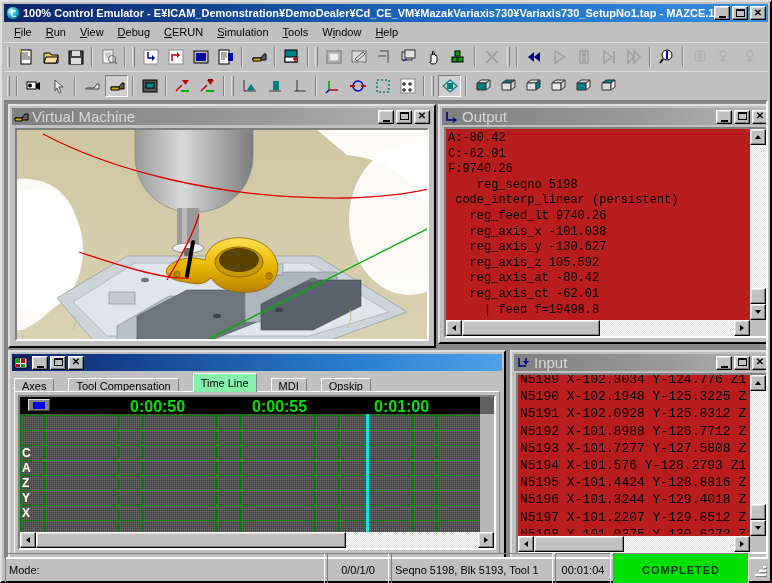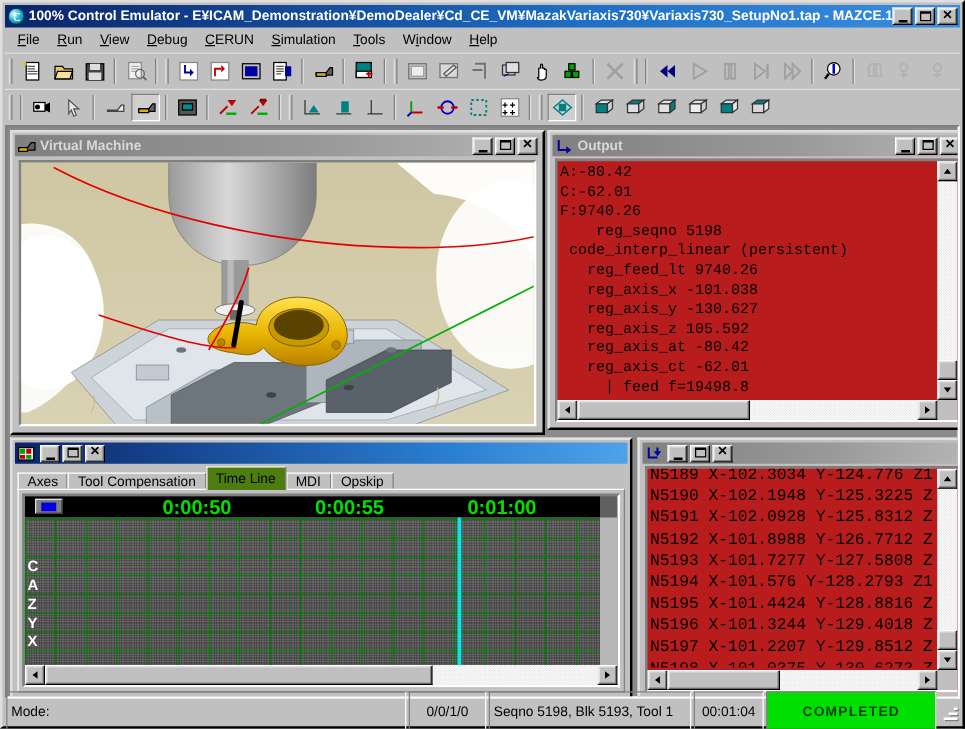--- a/index.html
+++ b/index.html
@@ -105,21 +105,21 @@
   
   .cwin{position:absolute;background:#c0c0c0;
     border:2px solid;border-color:#dfdfdf #000 #000 #dfdfdf;
     box-sizing:border-box;}
   .ctitle{
     position:absolute;left:2px;top:2px;right:2px;height:17px;
     display:flex;align-items:center;
   }
   .ctitle.active{background:linear-gradient(90deg,#0a246a 0%,#2a7ed0 70%,#4fa2e8 100%);}
   .ctitle.inactive{background:linear-gradient(90deg,#808080 0%,#9a9a9a 60%,#b4b4b4 100%);}
-  .ctitle .ctext{font-size:11px;font-weight:bold;white-space:nowrap;flex:1 1 auto;overflow:hidden;}
+  .ctitle .ctext{font-size:15px;font-weight:normal;white-space:nowrap;flex:1 1 auto;overflow:hidden;}
   .ctitle.active .ctext{color:#fff;}
   .ctitle.inactive .ctext{color:#d8d8d8;}
   .cicon{width:15px;height:14px;margin:0 3px 0 2px;flex:0 0 auto;}
 
   
   #vmwin{left:2px;top:2px;width:428px;height:244px;}
   .vmbody{
     position:absolute;left:5px;top:22px;right:5px;bottom:5px;
     border:2px solid;border-color:#808080 #fff #fff #808080;
     box-sizing:border-box;background:#cfc8a8;overflow:hidden;
@@ -170,28 +170,28 @@
   .a-rt{border-top:3px solid transparent;border-bottom:3px solid transparent;border-left:4px solid #000;}
   .corner{position:absolute;right:0;bottom:0;width:16px;height:16px;background:#c0c0c0;}
 
   
   #ctrlwin{left:2px;top:248px;width:498px;height:210px;}
   .tabstrip{
     position:absolute;left:4px;top:21px;right:4px;height:19px;
     display:flex;align-items:flex-end;
   }
   .tab{
-    height:16px;padding:0 7px;margin-right:0;background:#c0c0c0;
+    height:16px;padding:0 7px;margin-right:14px;background:#c0c0c0;
     border:1px solid;border-color:#fff #808080 #c0c0c0 #fff;
     border-bottom:none;box-sizing:border-box;
     font-size:11px;line-height:15px;color:#000;white-space:nowrap;
     position:relative;top:2px;
   }
   .tab.active{
-    height:19px;top:0;background:#4d7c0f;font-weight:normal;
+    height:19px;top:0;background:#86efac;font-weight:normal;
     border-color:#fff #808080 #d4d0c8 #fff;line-height:18px;
     z-index:3;
   }
   .tabcontent{
     position:absolute;left:4px;top:39px;right:4px;bottom:4px;
     background:#c0c0c0;border:1px solid;border-color:#fff #808080 #808080 #fff;
     box-sizing:border-box;
   }
   .tlpane{
     position:absolute;left:3px;top:3px;right:3px;bottom:3px;
@@ -876,20 +876,21 @@
 
     <div class="cwin" id="inpwin">
       <div class="ctitle inactive">
         <span class="cicon">
           <svg width="15" height="14">
               <path d="M3 2v8h7" stroke="#0000a0" stroke-width="1.6" fill="none"></path>
               <path d="M10 2l0 6" stroke="#0000a0" stroke-width="1.6"></path>
               <path d="M7 5l3 4 3-4z" fill="#0000a0"></path>
             </svg>
         </span>
+        <span class="ctext">Input</span>
         <span class="winbtns">
           <span class="wb">
               <span class="glyph-min"></span>
             </span>
           <span class="wb mx">
               <span class="glyph-max"></span>
             </span>
           <span class="wb mx">
               <span class="glyph-close">✕</span>
             </span>

